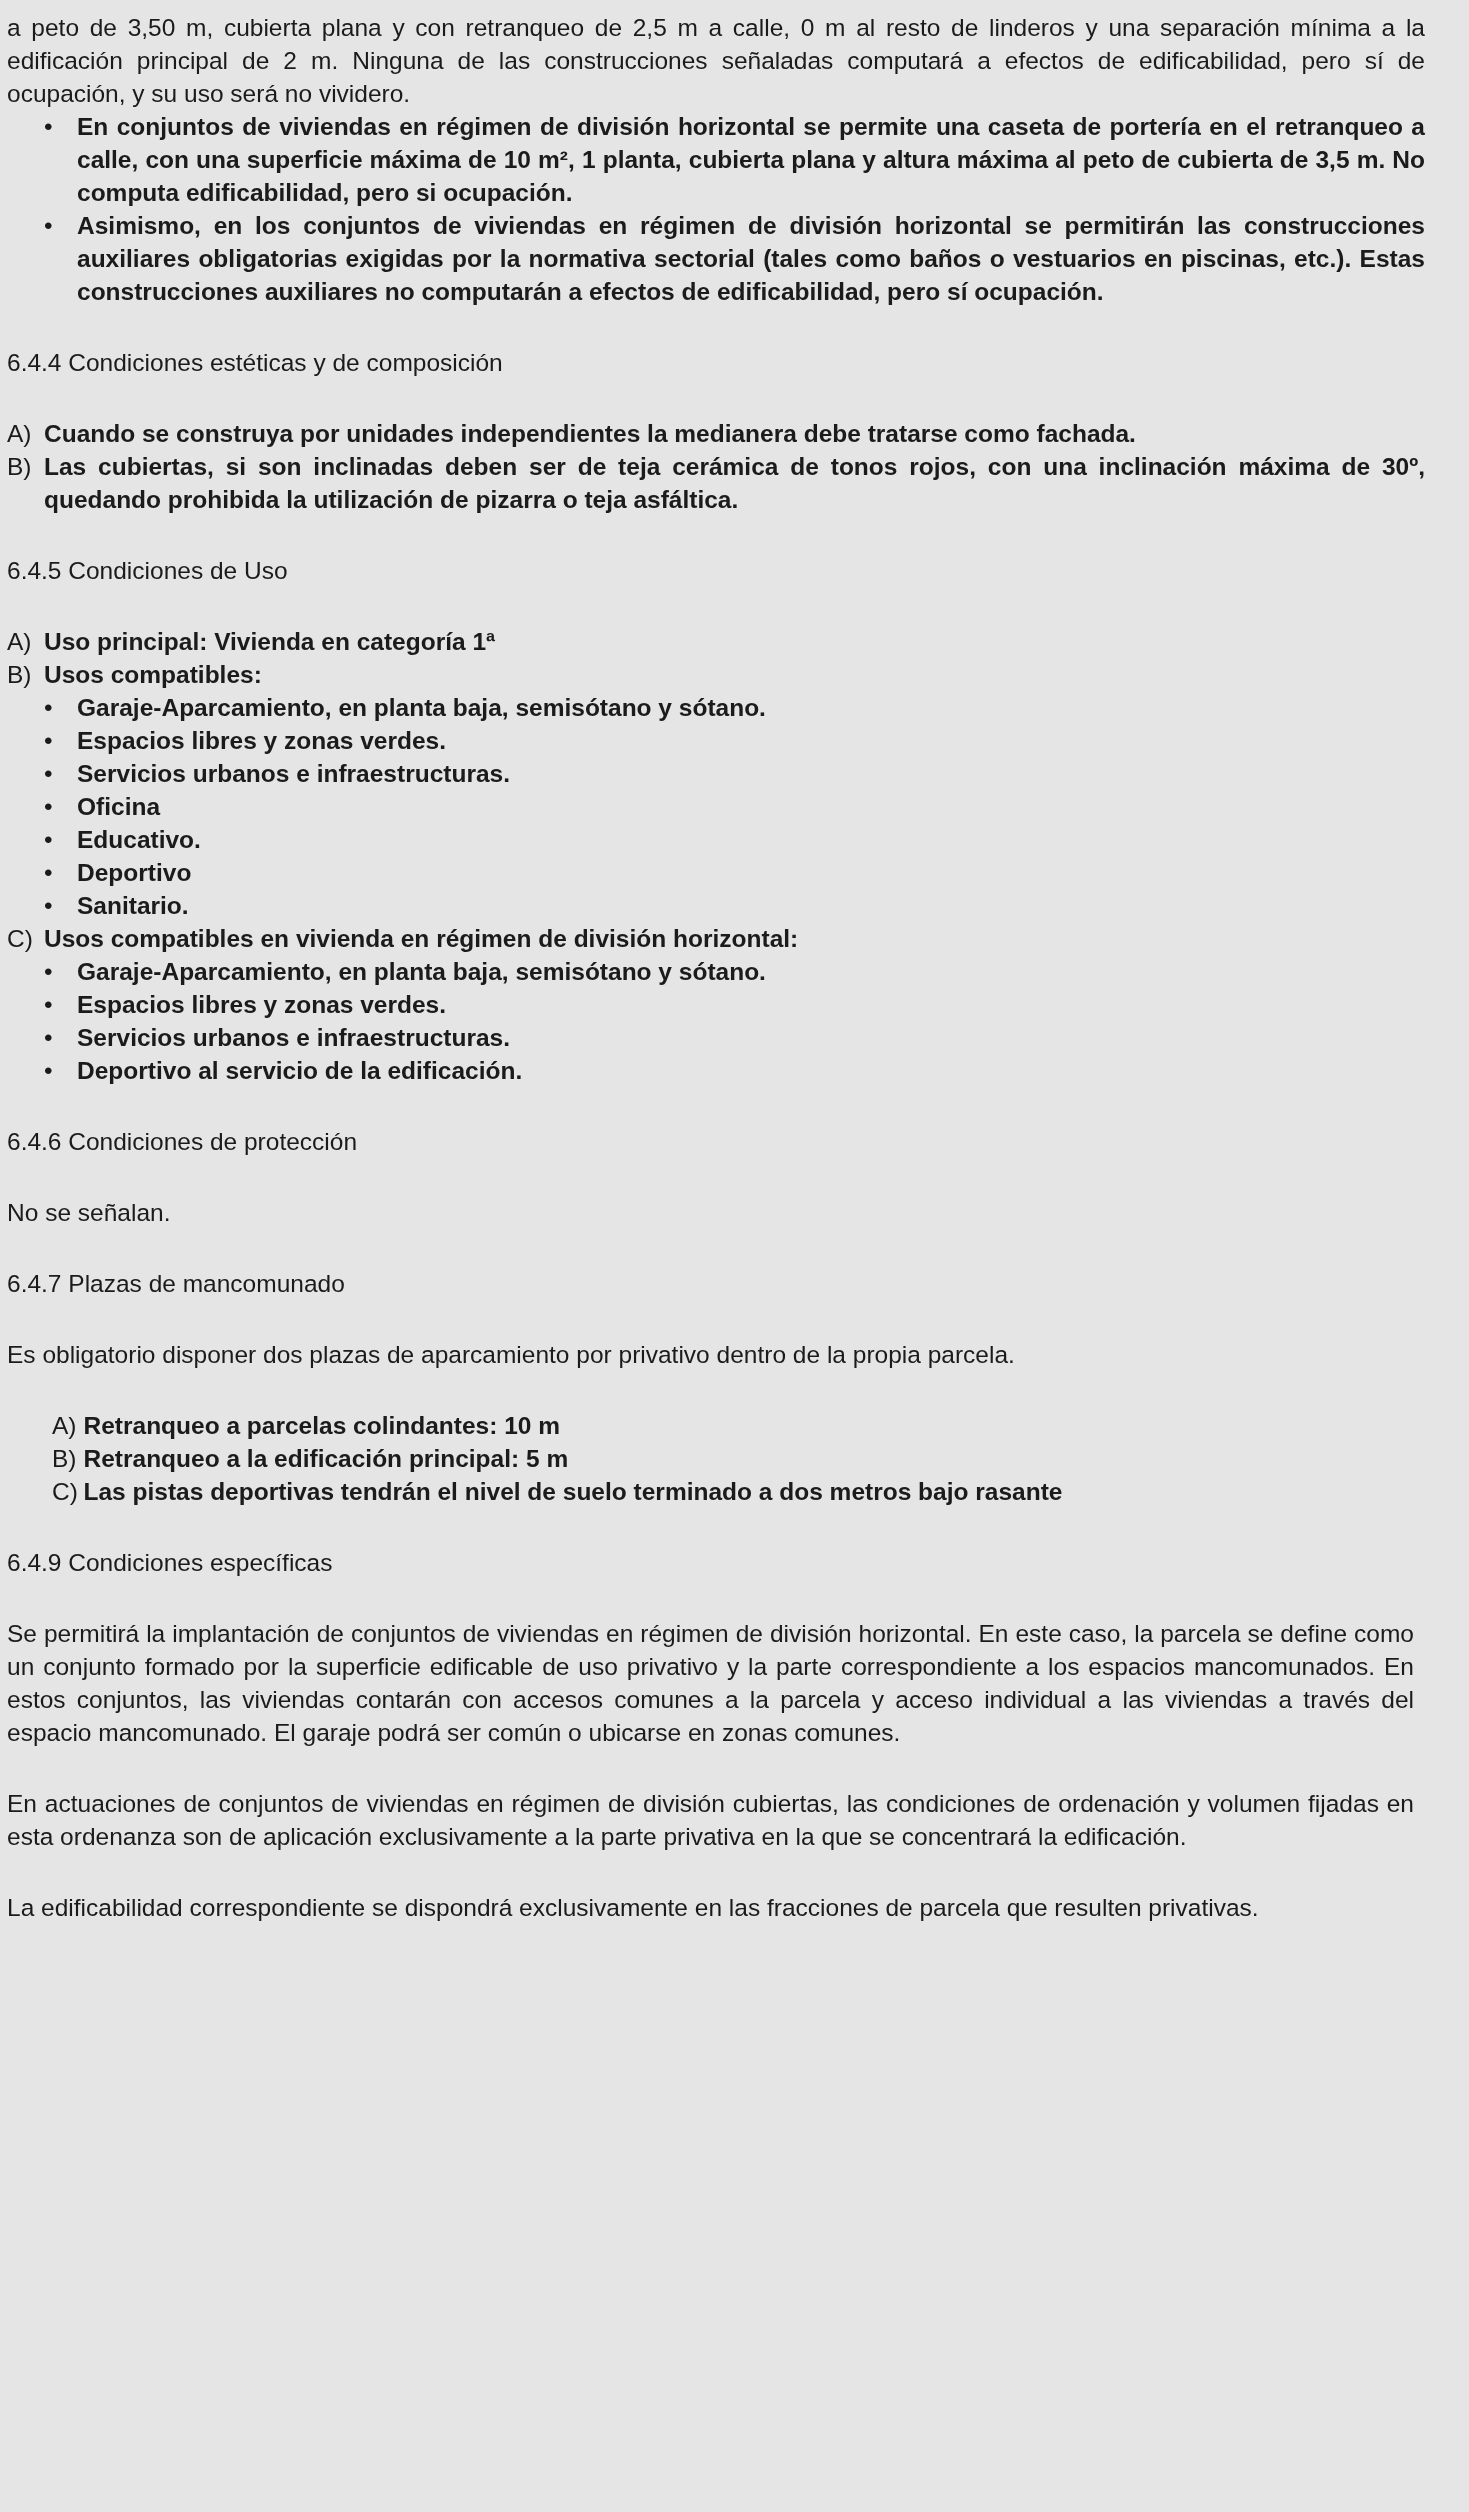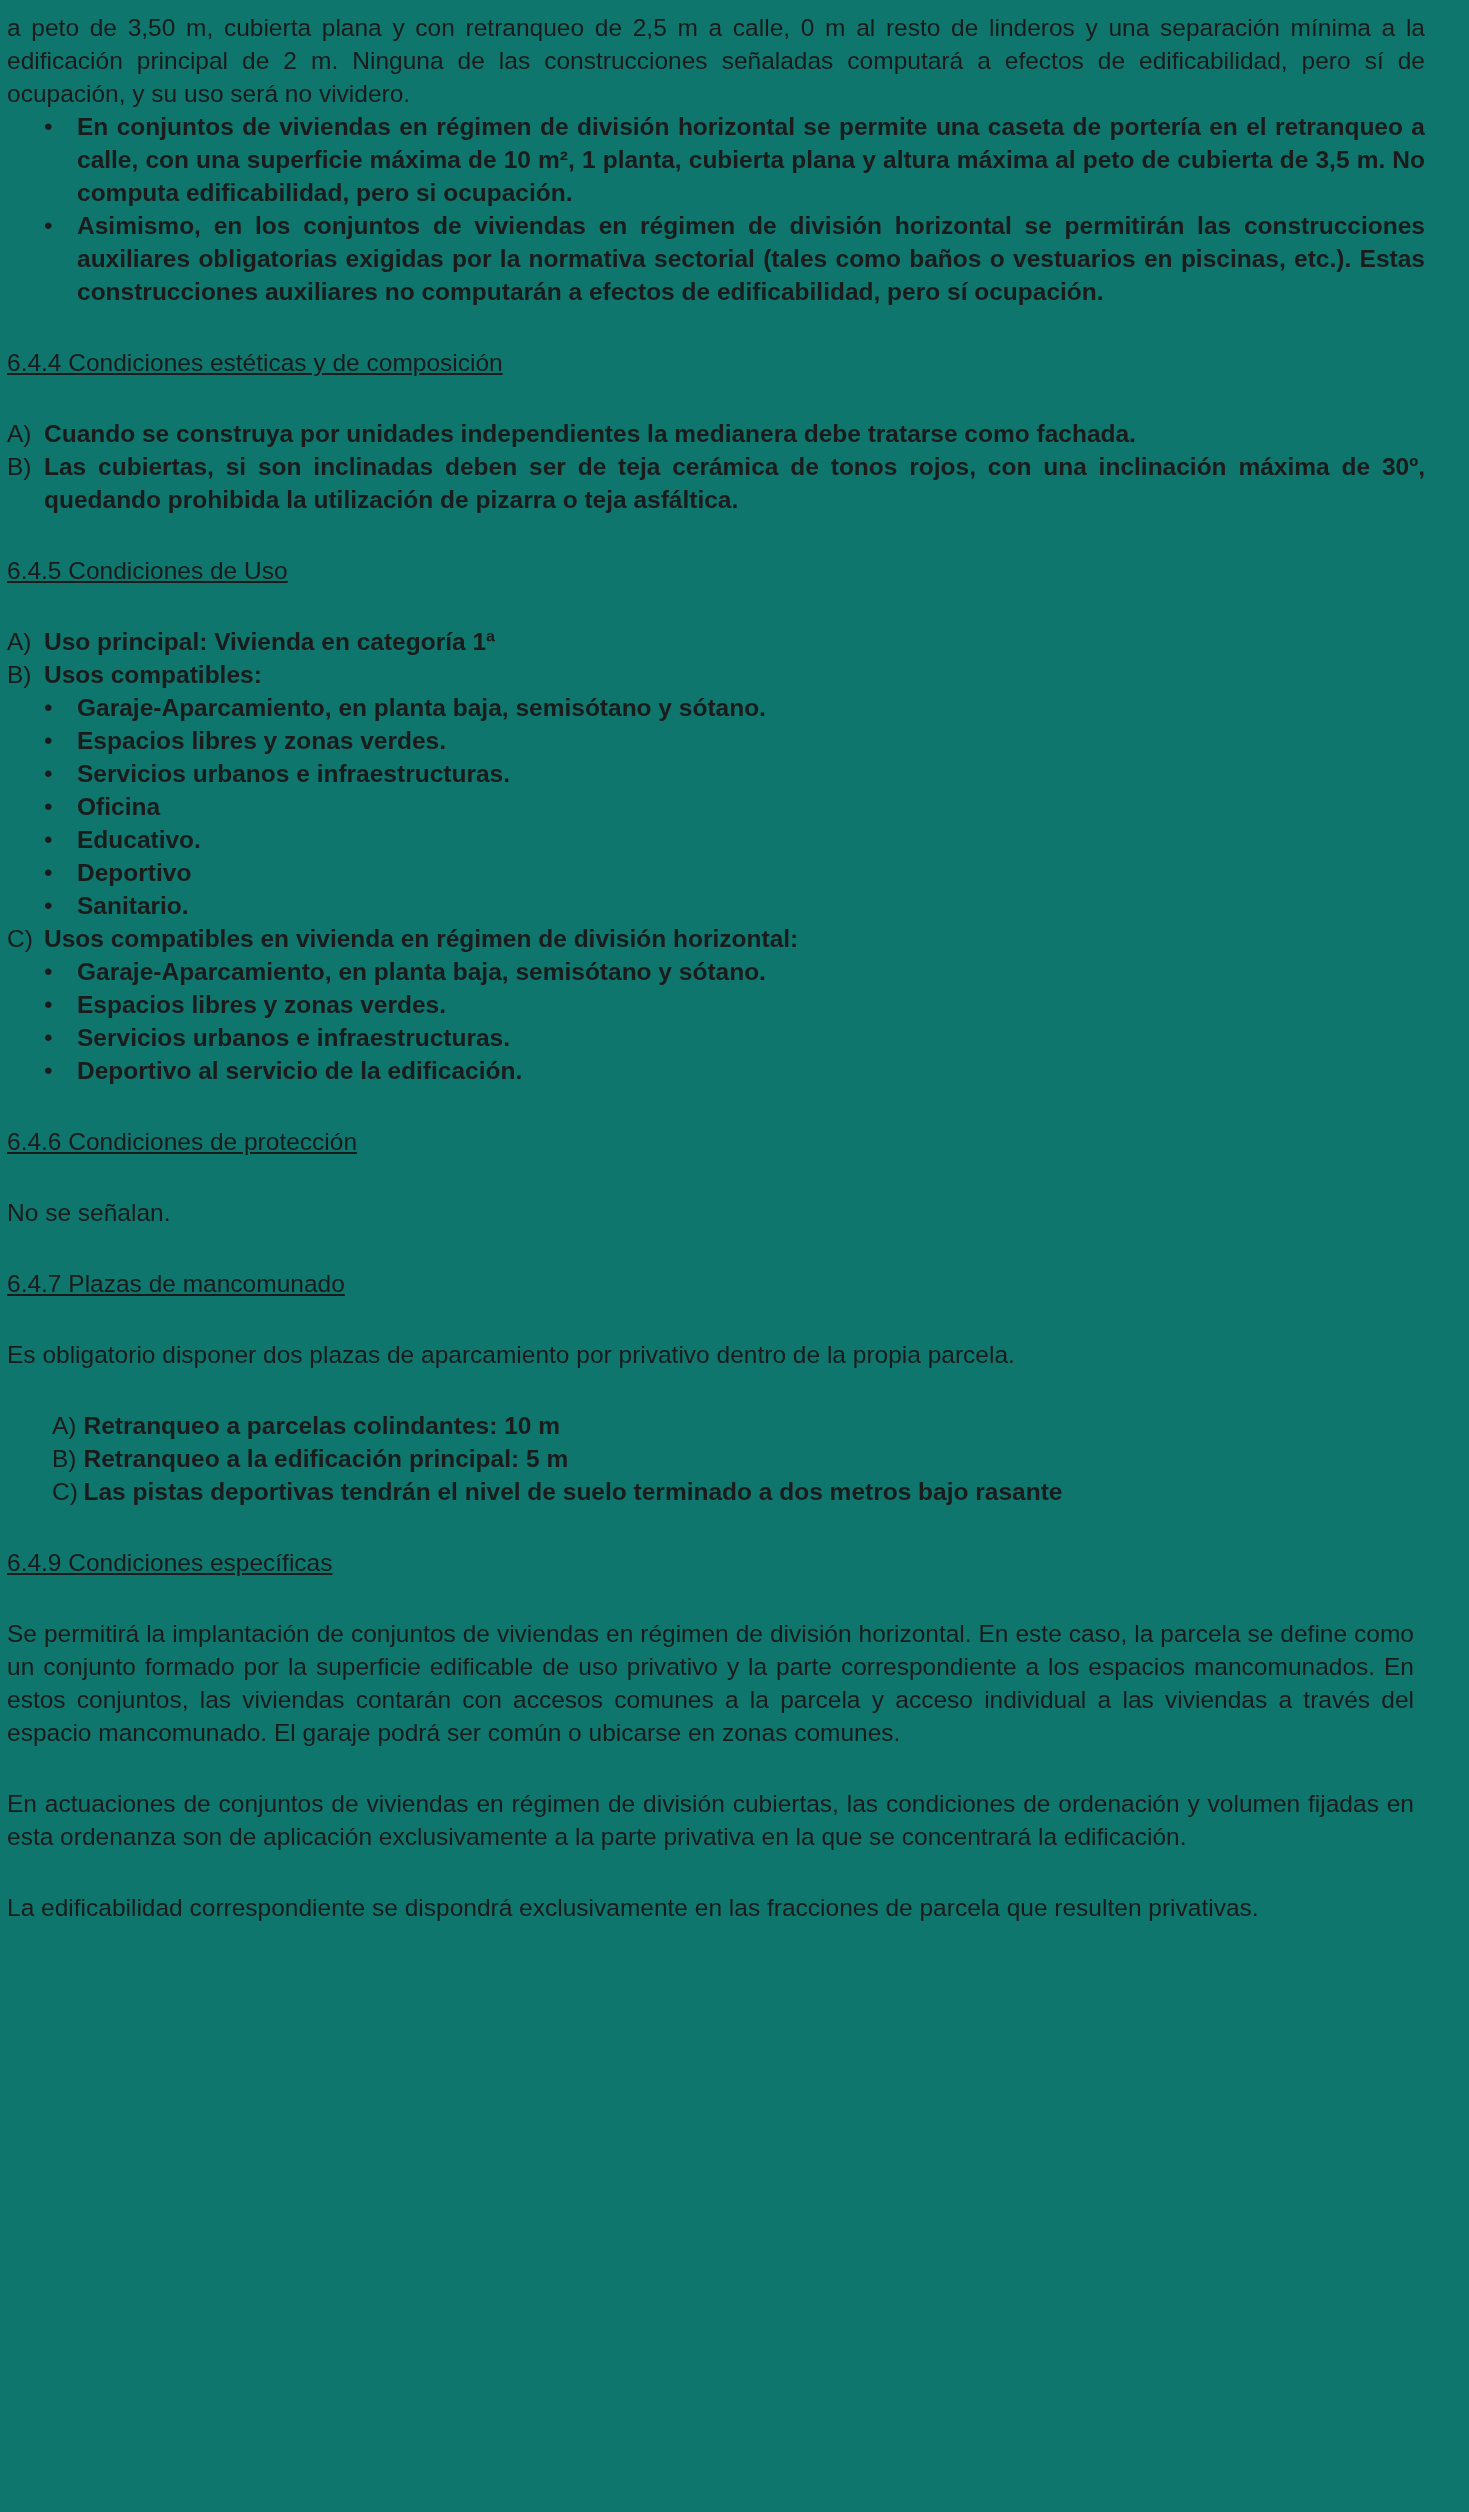--- a/index.html
+++ b/index.html
@@ -1,41 +1,41 @@
 <!DOCTYPE html>
 <html style="font-size:14px"><head>
 <meta charset="utf-8">
 <style>
   * { box-sizing: border-box; }
   html, body { margin: 0; padding: 0; background: #ffffff; }
   .page {
     width: 1470px;
     min-height: 2512px;
     padding: 10.5px 45px 52px 7px;
-    background: #0f766e;
+    background: #e5e5e5;
     color: #1b1b1b;
     font-family: "Liberation Sans", "DejaVu Sans", sans-serif;
     font-size: 24.5px;
     line-height: 33px;
   }
   .block { margin: 0 0 38px 0; }
   .justify { text-align: justify; }
   .indent-para { margin-left: 70px; }
 
   .li { display: flex; align-items: flex-start; }
   .li .marker { flex: 0 0 33px; }
   .li .letter { flex: 0 0 37px; }
   .li .li-text { flex: 1 1 auto; min-width: 0; font-weight: bold; }
 
   .bullet-list { margin-left: 37px; }
   .letter-list { margin-left: 0; }
   .letter-list-indented { margin-left: 45px; }
   .letter-list-indented .letter { flex: 0 0 31.5px; }
 
-  .heading { margin: 0 0 38px 0; text-decoration: underline; }
+  .heading { margin: 0 0 38px 0; }
   .para { margin: 0 11px 38px 0; }
   .para-tight { margin: 0; }
 </style>
 </head>
 <body>
 
 <div class="page">
 
   <div class="block">
     <div class="para-tight justify indent-para">a peto de 3,50 m, cubierta plana y con retranqueo de 2,5 m a calle, 0 m al resto de linderos y una separación mínima a la edificación principal de 2 m. Ninguna de las construcciones señaladas computará a efectos de edificabilidad, pero sí de ocupación, y su uso será no vividero.</div>

